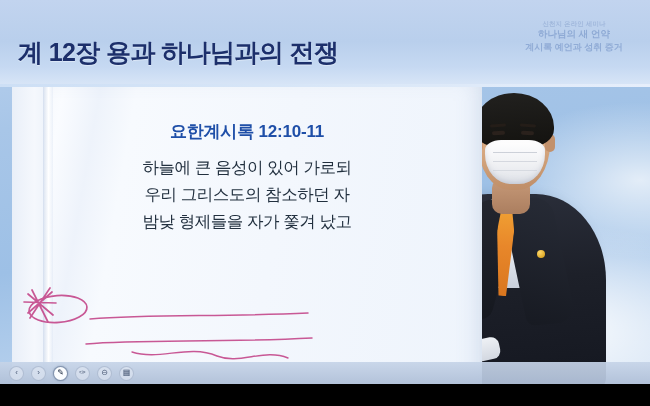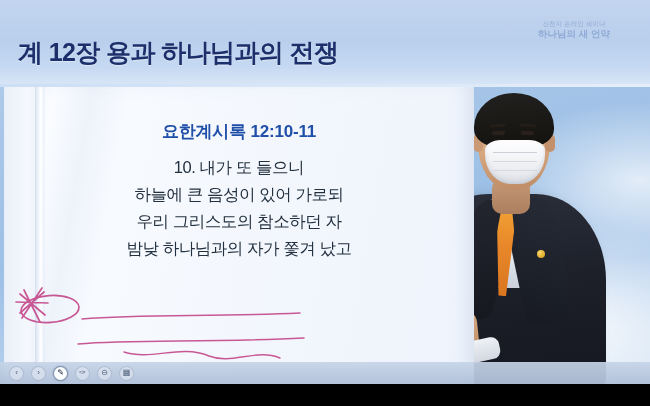--- a/index.html
+++ b/index.html
@@ -82,21 +82,21 @@
     margin-top: 2px;
     font-size: 9px;
     font-weight: 700;
     color: #8ba7d3;
     opacity: .88;
   }
 
   
   .slide {
     position: absolute;
-    left: 4px; top: 86px;
+    left: 12px; top: 86px;
     width: 470px; height: 298px;
     background:
       linear-gradient(100deg, #f1f4fa 0%, #fafcff 10%, #eef3fb 17%, #f7fafe 24%, #f3f7fd 55%, #eef4fc 100%);
     box-shadow: inset -14px 0 26px -16px rgba(120,145,185,.35);
   }
   .slide-fold {
     position: absolute;
     left: 31px; top: 0;
     width: 10px; height: 298px;
     background: linear-gradient(90deg, rgba(190,205,228,.55) 0%, rgba(255,255,255,.9) 55%, rgba(205,218,238,.3) 100%);
@@ -351,24 +351,23 @@
     <div class="p-cuff"></div>
   </div>
 
   <div class="slide">
     <div class="slide-left-strip"></div>
     <div class="slide-fold"></div>
 
     <div class="verse-ref">요한계시록 12:10-11</div>
 
     <div class="verse-body">
-      <div class="verse-line">10. 내가 또 들으니</div>
       <div class="verse-line">하늘에 큰 음성이 있어 가로되</div>
       <div class="verse-line">우리 그리스도의 참소하던 자</div>
-      <div class="verse-line">밤낮 하나님과의 자가 쫓겨 났고</div>
+      <div class="verse-line">밤낮 형제들을 자가 쫓겨 났고</div>
     </div>
 
     <svg class="ink" viewBox="0 0 470 298">
       <g fill="none" stroke="#c4478a" stroke-width="1.7" stroke-linecap="round" stroke-linejoin="round" opacity="0.9">
 
         <path d="M20 118 L36 150 M38 116 L18 146 M12 130 L44 131 M16 141 L40 120 M16 122 L41 143"></path>
 
         <ellipse cx="46" cy="137" rx="29" ry="13.5" transform="rotate(-4 46 137)"></ellipse>
 
         <path d="M78 147 C140 142, 210 145, 296 141" stroke-width="1.5"></path>
@@ -379,20 +378,21 @@
       </g>
     </svg>
   </div>
 
   <div class="header-band">
     <div class="deck-title">계 12장 용과 하나님과의 전쟁</div>
 
     <div class="brand">
       <div class="brand-eyebrow">신천지 온라인 세미나</div>
       <div class="brand-line1">하나님의 새 언약</div>
+      <div class="brand-line2">계시록 예언과 성취 증거</div>
     </div>
   </div>
   <div class="header-underline"></div>
 
   <div class="toolbar">
     <div class="tb-btn">
       <span>‹</span>
     </div>
     <div class="tb-btn">
       <span>›</span>

